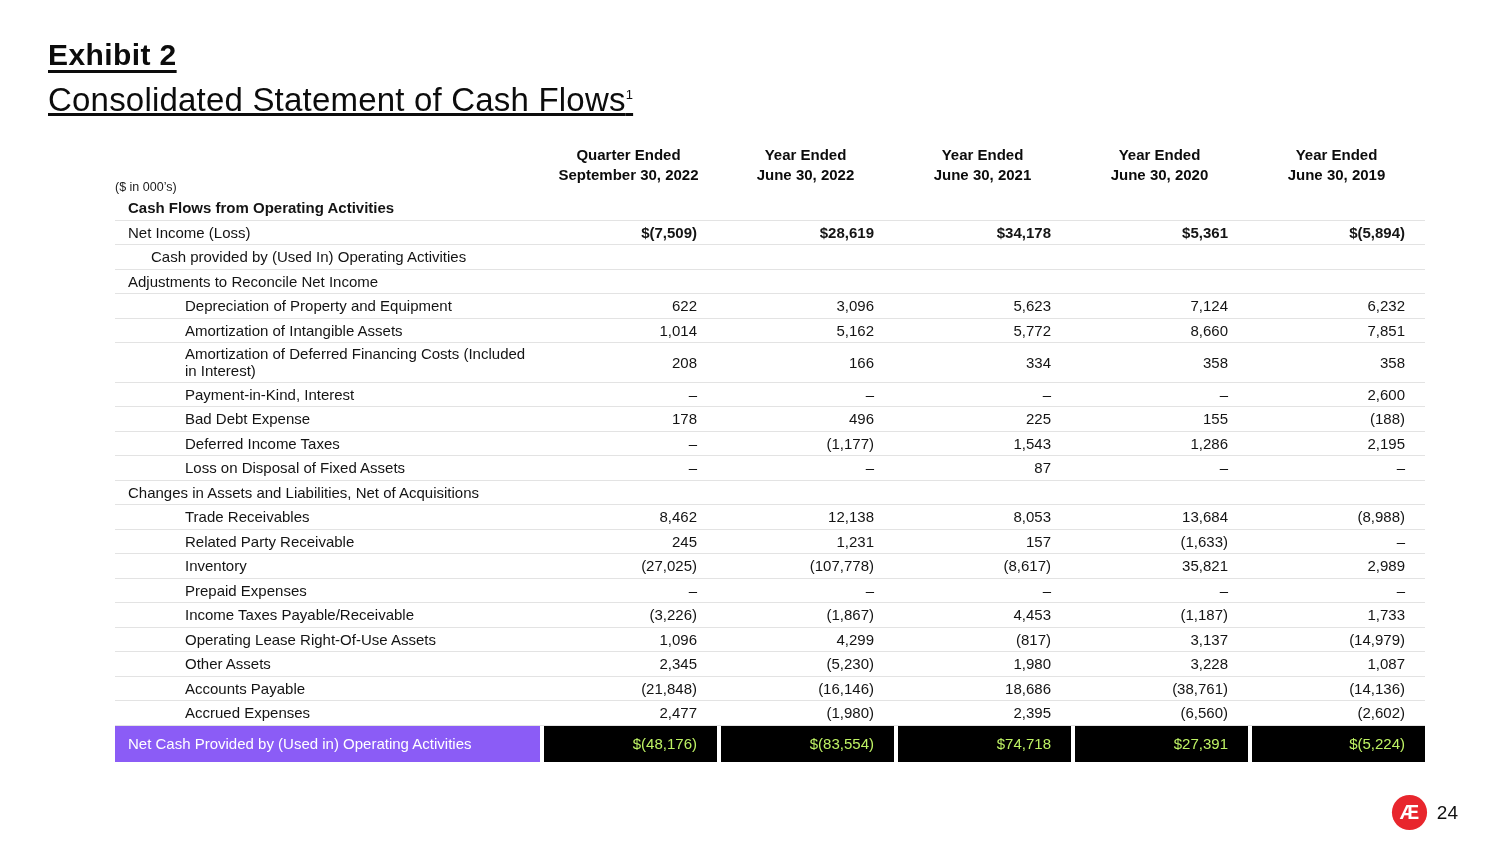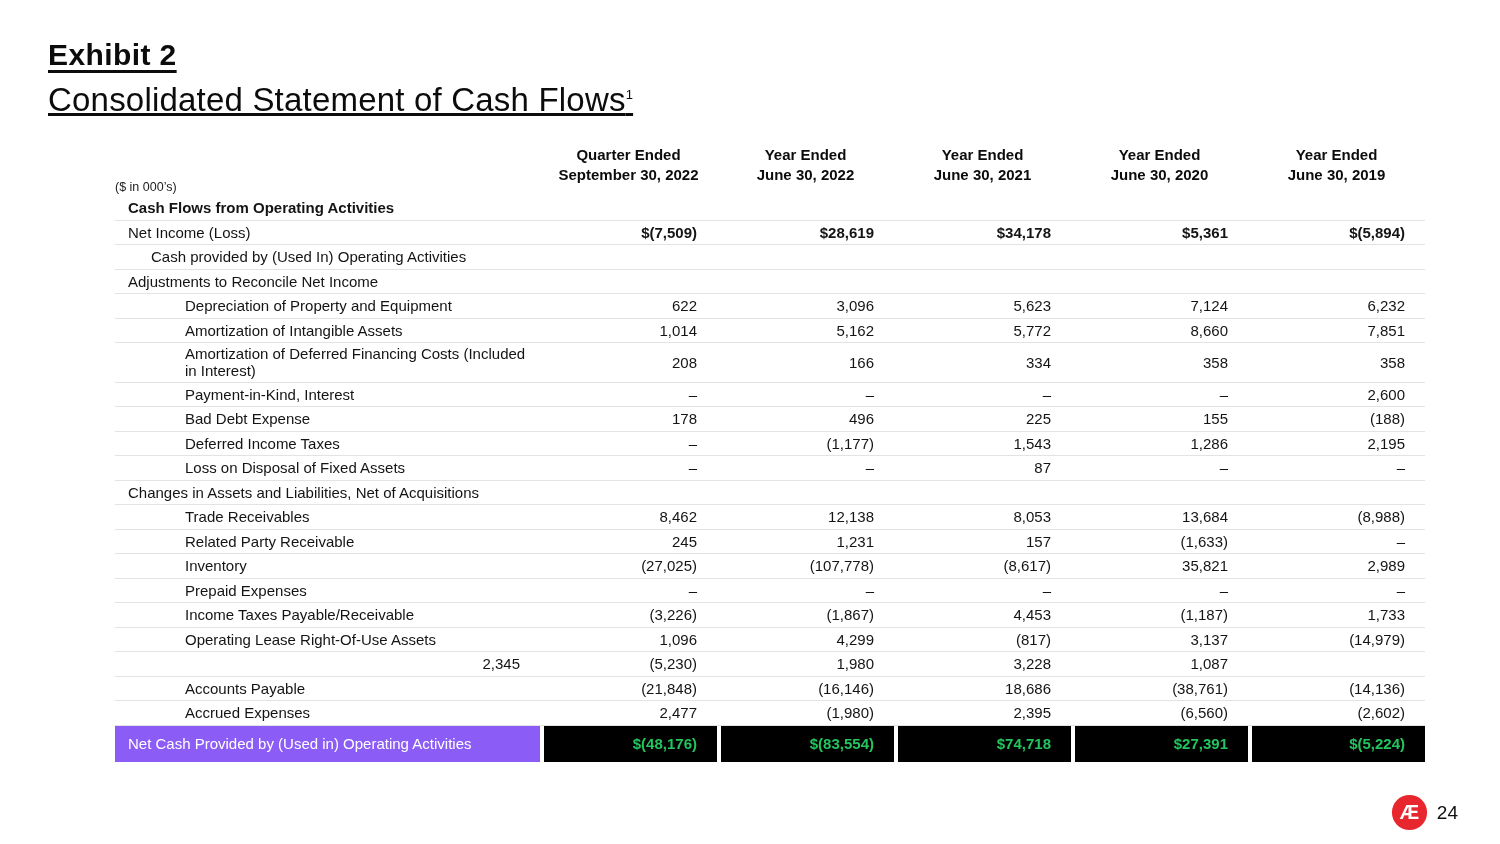--- a/index.html
+++ b/index.html
@@ -42,22 +42,22 @@
   .ind2 { padding-left: 70px; }
   .b { font-weight: 700; }
   .val-cell { text-align: right; padding-right: 20px; }
 
   .total-row { height: 36px; align-items: stretch; margin-top: 0; }
   .total-label {
     background: #8b5cf6; color: #ffffff; display: flex; align-items: center;
     padding-left: 13px; font-size: 15px;
   }
   .total-val {
-    background: #000000; color: #22c55e; display: flex; align-items: center; justify-content: flex-end;
-    font-weight: 700; border-left: 4px solid #ffffff; padding-right: 20px; font-size: 15px;
+    background: #000000; color: #bef264; display: flex; align-items: center; justify-content: flex-end;
+    font-weight: 400; border-left: 4px solid #ffffff; padding-right: 20px; font-size: 15px;
   }
 
   
   .footer { position: absolute; right: 42px; bottom: 13px; display: flex; align-items: center; gap: 9px; }
   .page-num { font-size: 19px; color: #111111; }
 </style>
 </head>
 <body>
 
 <div class="slide">
@@ -231,20 +231,21 @@
         </div>
         <div class="t-row">
           <div class="cell label-cell ind2">Operating Lease Right-Of-Use Assets</div>
           <div class="cell val-cell">1,096</div>
           <div class="cell val-cell">4,299</div>
           <div class="cell val-cell">(817)</div>
           <div class="cell val-cell">3,137</div>
           <div class="cell val-cell">(14,979)</div>
         </div>
         <div class="t-row">
+          <div class="cell label-cell ind2">Other Assets</div>
           <div class="cell val-cell">2,345</div>
           <div class="cell val-cell">(5,230)</div>
           <div class="cell val-cell">1,980</div>
           <div class="cell val-cell">3,228</div>
           <div class="cell val-cell">1,087</div>
         </div>
         <div class="t-row">
           <div class="cell label-cell ind2">Accounts Payable</div>
           <div class="cell val-cell">(21,848)</div>
           <div class="cell val-cell">(16,146)</div>

